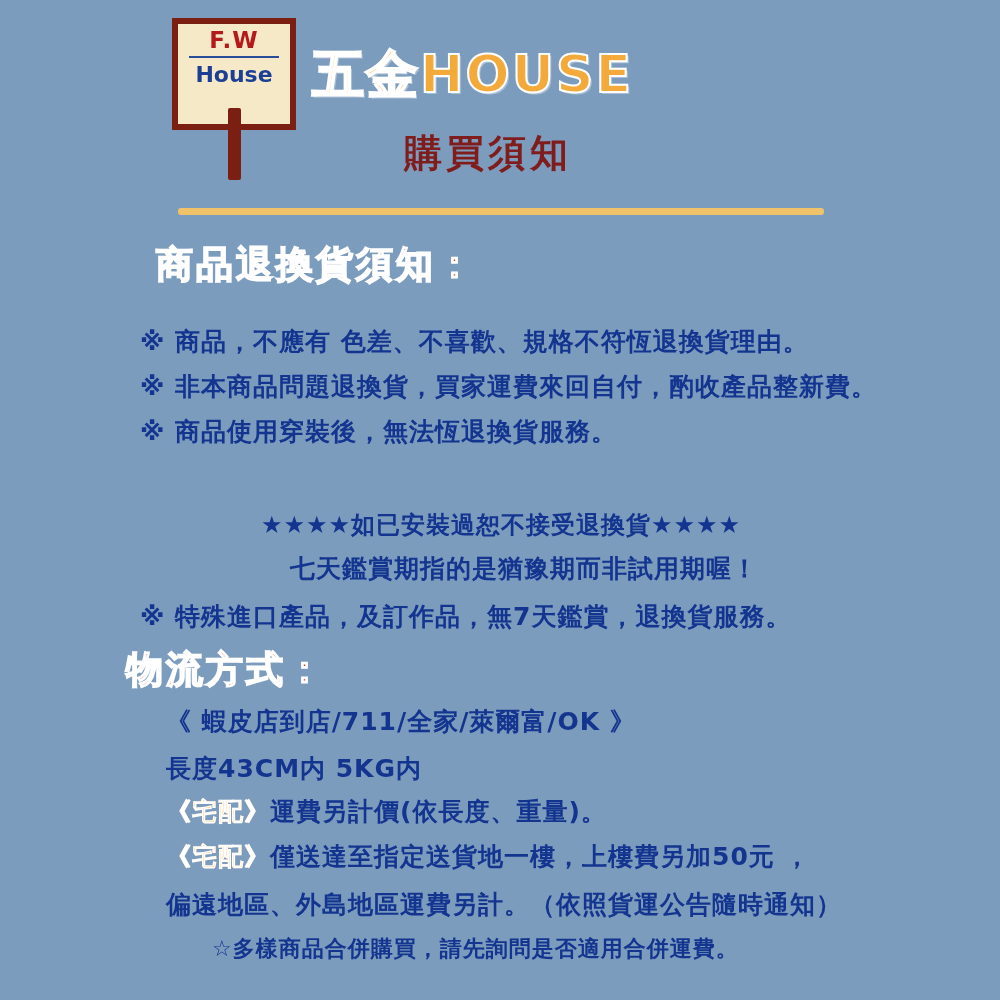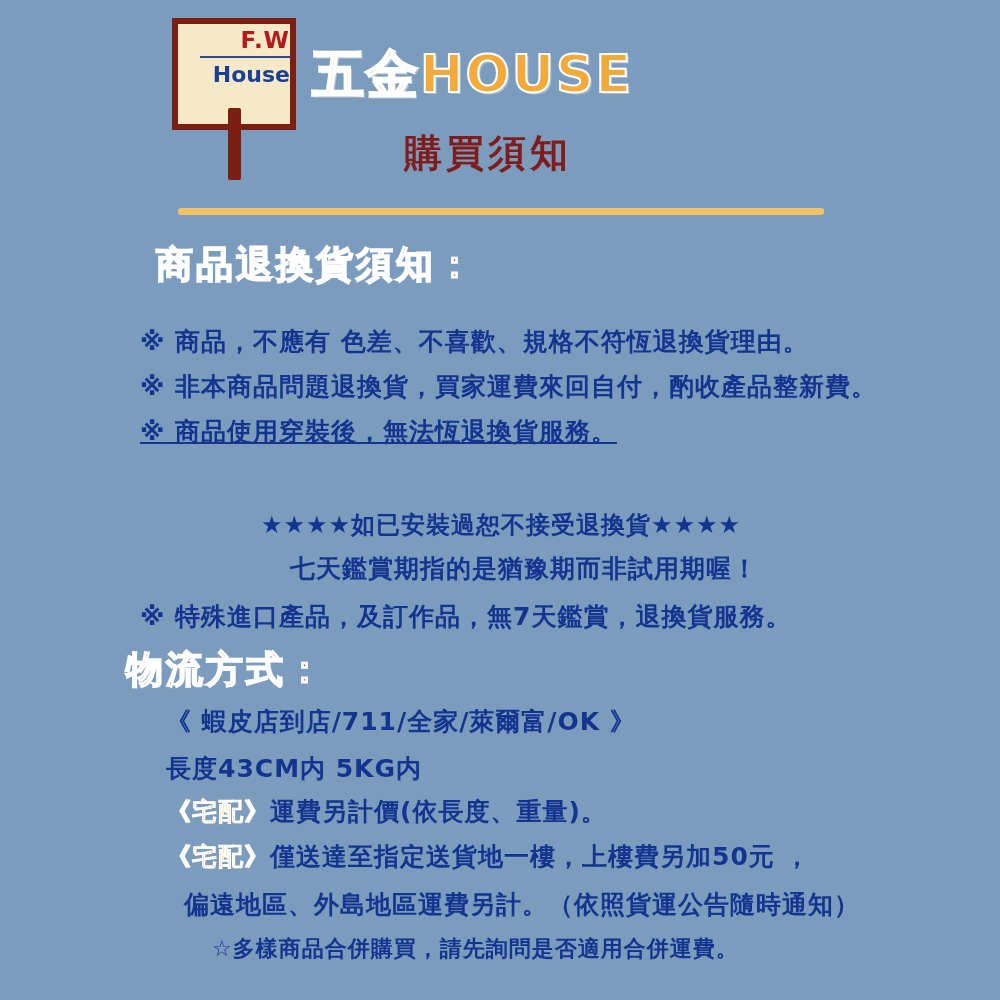--- a/index.html
+++ b/index.html
@@ -21,21 +21,21 @@
     height:200px;
   }
   .sign{
     position:absolute;
     left:172px;top:18px;
     width:124px;height:112px;
     background:#f5e9c8;
     border:6px solid #7a1f12;
     box-sizing:border-box;
     display:flex;flex-direction:column;
-    align-items:flex-end;justify-content:flex-start;
+    align-items:center;justify-content:flex-start;
     padding-top:4px;
   }
   .sign .fw{
     color:#b41a1a;
     font-weight:bold;
     font-size:23px;
     letter-spacing:1px;
     line-height:1.1;
   }
   .sign .rule{
@@ -96,33 +96,33 @@
     position:absolute;
     color:#13348f;
     font-weight:bold;
     letter-spacing:1px;
     white-space:nowrap;
   }
   .bullet{ color:#13348f; }
 
   .l1{ left:140px;top:325px;font-size:25px; }
   .l2{ left:140px;top:370px;font-size:25px; }
-  .l3{ left:140px;top:415px;font-size:25px;text-decoration:underline; }
+  .l3{ left:140px;top:415px;font-size:25px; }
   .l4{ left:140px;top:459px;font-size:25px; }
   .hl{ color:#f5a623; -webkit-text-stroke:0.6px #ffffff; }
 
   .stars{ left:261px;top:509px;font-size:24px; }
   .note7{ left:290px;top:552px;font-size:25px; }
   .l5{ left:140px;top:600px;font-size:25px; }
 
   .s1{ left:166px;top:705px;font-size:25px; }
   .s2{ left:166px;top:752px;font-size:25px; }
   .s3{ left:166px;top:795px;font-size:25px; }
   .s4{ left:166px;top:840px;font-size:25px;text-align:right; }
-  .s5{ left:184px;top:888px;font-size:25px; }
+  .s5{ left:166px;top:888px;font-size:25px; }
   .s6{ left:212px;top:934px;font-size:22px; }
   .tag{ color:#f5a623; -webkit-text-stroke:0.6px #ffffff; }
 </style>
 </head>
 <body>
 
 <div class="page">
 
   <div class="header">
 

